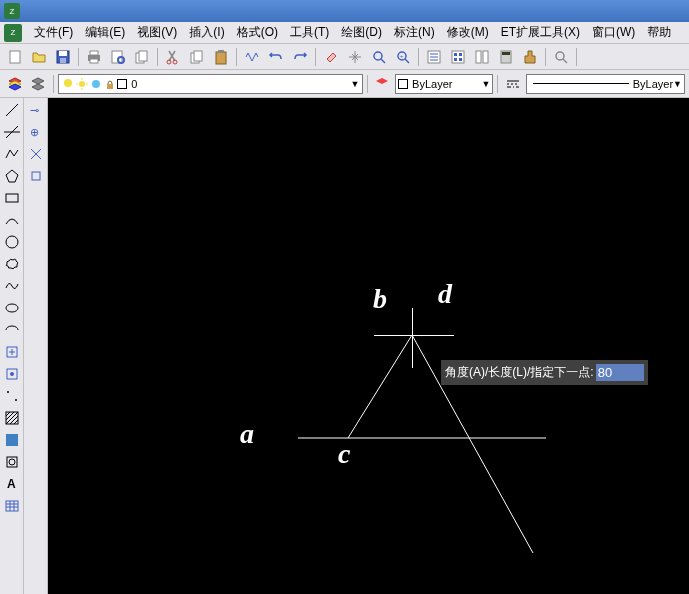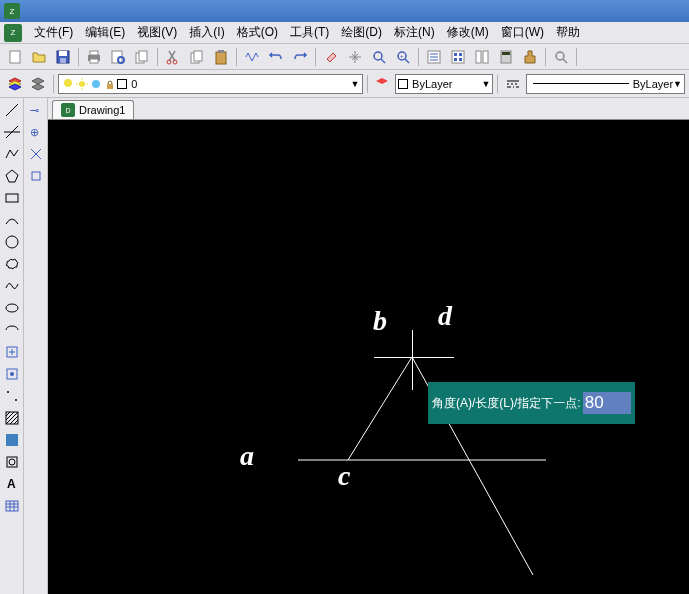--- a/index.html
+++ b/index.html
@@ -33,22 +33,22 @@
     .main-area { flex: 1; display: flex; flex-direction: column; }
     
     .tab-bar { height: 22px; background: #e8e8ec; display: flex; align-items: flex-end; padding-left: 4px; border-bottom: 1px solid #888; }
     .tab { background: #f8f8f8; border: 1px solid #888; border-bottom: none; padding: 2px 8px; display: flex; align-items: center; gap: 4px; border-radius: 3px 3px 0 0; font-size: 11px; }
     .tab-icon { width: 14px; height: 14px; background: #2d7a3f; border-radius: 2px; display: flex; align-items: center; justify-content: center; font-size: 7px; color: #fff; }
     
     .canvas { flex: 1; background: #000; position: relative; overflow: hidden; }
     .cross-h { position: absolute; height: 1px; background: #fff; width: 80px; }
     .cross-v { position: absolute; width: 1px; background: #fff; height: 60px; }
     
-    .prompt-box { position: absolute; background: #0f766e; color: #fff; font-size: 12px; padding: 10px 4px; display: flex; align-items: center; }
-    .prompt-input { background: #6080c0; color: #fff; border: none; width: 48px; font-size: 17px; padding: 1px 2px; margin-left: 2px; }
+    .prompt-box { position: absolute; background: #404040; color: #fff; font-size: 12px; padding: 4px 4px; display: flex; align-items: center; margin-left: 13px; }
+    .prompt-input { background: #6080c0; color: #fff; border: none; width: 48px; font-size: 13px; padding: 1px 2px; margin-left: 2px; }
     
     .annotation { position: absolute; color: #fff; font-family: "Comic Sans MS", cursive; font-weight: bold; font-size: 28px; font-style: italic; }
     
     svg.drawing { position: absolute; top: 0; left: 0; width: 100%; height: 100%; pointer-events: none; }
     
     .linetype-line { flex: 1; height: 1px; background: #000; margin: 0 4px; }
   </style>
 </head>
 <body>
 
@@ -60,20 +60,21 @@
   <div class="icon">Z</div>
   <div class="menu-item">文件(F)</div>
   <div class="menu-item">编辑(E)</div>
   <div class="menu-item">视图(V)</div>
   <div class="menu-item">插入(I)</div>
   <div class="menu-item">格式(O)</div>
   <div class="menu-item">工具(T)</div>
   <div class="menu-item">绘图(D)</div>
   <div class="menu-item">标注(N)</div>
   <div class="menu-item">修改(M)</div>
+  <div class="menu-item">ET扩展工具(X)</div>
   <div class="menu-item">窗口(W)</div>
   <div class="menu-item">帮助</div>
 </div>
 
 <div class="toolbar">
   <div class="tbtn">
       <svg width="16" height="16">
         <rect x="3" y="2" width="10" height="12" fill="#fff" stroke="#888"></rect>
       </svg>
     </div>
@@ -405,26 +406,20 @@
         </svg>
       </div>
     <div class="ltbtn">
         <svg width="16" height="16">
           <rect x="4" y="4" width="8" height="8" fill="none" stroke="#4060c0"></rect>
         </svg>
       </div>
   </div>
 
   <div class="main-area">
-    <div class="tab-bar">
-      <div class="tab">
-        <div class="tab-icon">D</div>
-        <span>Drawing1</span>
-      </div>
-    </div>
 
     <div class="canvas">
       <svg class="drawing">
         <line x1="250" y1="340" x2="498" y2="340" stroke="#fff" stroke-width="1"></line>
         <line x1="300" y1="340" x2="364" y2="237" stroke="#fff" stroke-width="1"></line>
         <line x1="364" y1="237" x2="485" y2="455" stroke="#fff" stroke-width="1"></line>
       </svg>
 
       <div class="cross-h" style="left:326px; top:237px;"></div>
       <div class="cross-v" style="left:364px; top:210px;"></div>

